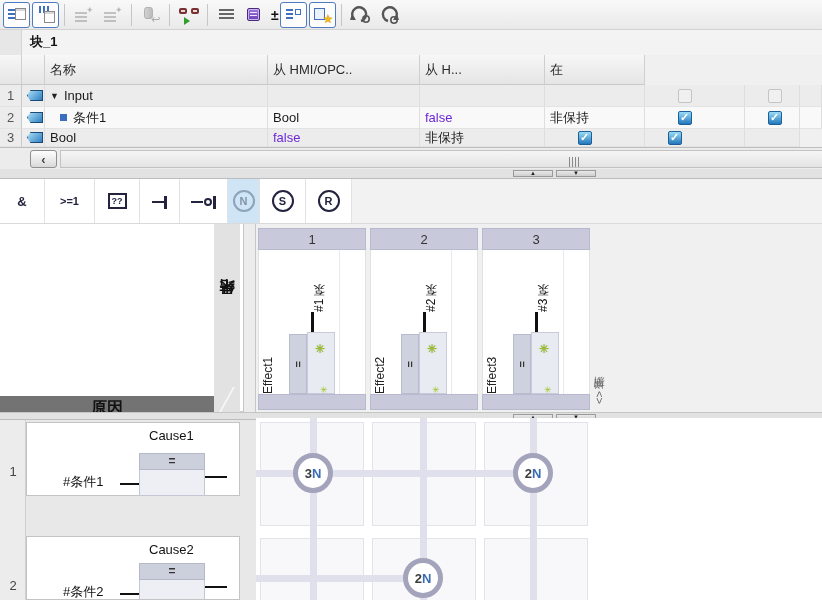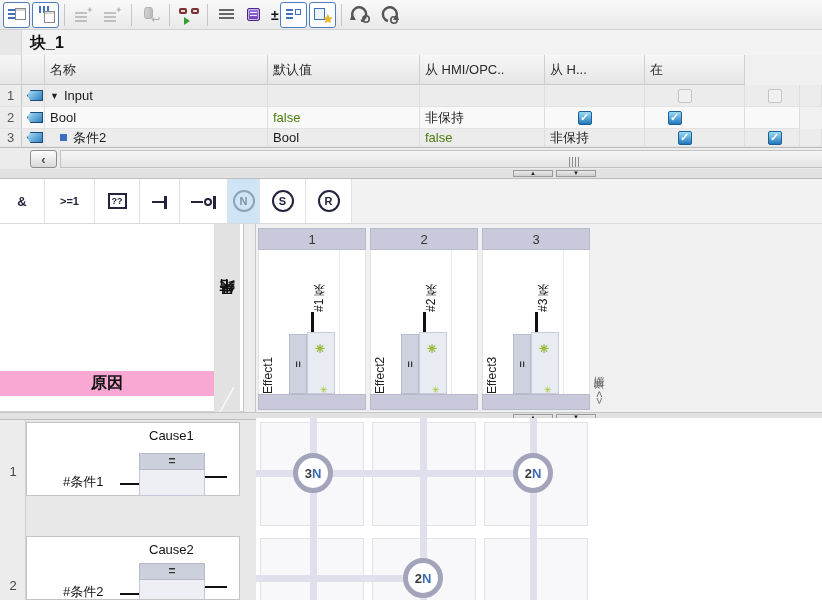--- a/index.html
+++ b/index.html
@@ -45,41 +45,41 @@
   .ico .listlines { position:absolute; left:2px; top:3px; width:7px; height:12px;
     background:repeating-linear-gradient(#3f6fbe 0 2px, transparent 2px 4px); }
   .ico .listbox { position:absolute; right:1px; top:3px; width:6px; height:6px; border:1px solid #3f6fbe; }
   .ico .star { position:absolute; right:-2px; bottom:-1px; color:#f0b81e; font-size:12px; line-height:12px; text-shadow:0 0 1px #a07800; }
   .ico .bluebox { position:absolute; left:1px; top:2px; width:11px; height:12px; border:1px solid #3f6fbe; background:#eaf2fc; }
   .arrsvg { display:block; }
 
   
   .titlebar { position:absolute; left:0; top:30px; width:822px; height:25px; background:#f3f3f3; }
   .titlebar .gut { position:absolute; left:0; top:0; width:22px; height:25px; background:#e7e7e7; border-right:1px solid #d5d5d5; }
-  .titlebar .t { position:absolute; left:30px; top:3px; font-weight:bold; font-size:16px; color:#111; }
+  .titlebar .t { position:absolute; left:30px; top:3px; font-weight:bold; font-size:13px; color:#111; }
 
   
   .vtable { position:absolute; left:0; top:55px; width:822px; }
   .trow { display:grid; grid-template-columns:22px 23px 223px 152px 125px 100px 100px 55px 22px; }
   .thead { height:30px; }
   .thead > div { background:linear-gradient(#f7f7f7,#e5e5e5); border-right:1px solid #cfcfcf; border-bottom:1px solid #c9c9c9;
     display:flex; align-items:center; padding-left:5px; font-size:13px; color:#2a2a2a; overflow:hidden; white-space:nowrap; }
   .tbody-row { height:22px; }
   .tbody-row > div { border-right:1px solid #dedede; border-bottom:1px solid #e3e3e3; display:flex; align-items:center;
     padding-left:5px; overflow:hidden; white-space:nowrap; }
   .tbody-row .numc { background:#ececec !important; justify-content:center; padding-left:0; color:#555; border-right:1px solid #c9c9c9; }
   .row-a > div { background:#ececec; }
   .row-b > div { background:#f9f9f9; }
   .row-cut { height:18px; overflow:hidden; }
   .tagico { width:16px; height:11px; background:linear-gradient(135deg,#a8dcf4,#2f7fc1); border:1px solid #1a4a75;
     clip-path:polygon(0 50%, 22% 0, 100% 0, 100% 100%, 22% 100%); }
   .exp { font-size:9px; color:#222; margin-right:5px; }
   .bullet { width:7px; height:7px; background:#3a6cc0; margin:0 6px 0 1px; }
   .ind1 { padding-left:14px !important; }
-  .dimtext { color:#4d7c0f; }
+  .dimtext { color:#6d28d9; }
   .cb { width:14px; height:14px; border-radius:2px; margin-left:28px; position:relative; }
   .cb { background:#f0f0f0; border:1px solid #c4c4c4; }
   .cb.on { background:linear-gradient(#9adcf6,#2277bb); border:1px solid #1c5f98; }
   .cb.on::after { content:"✓"; position:absolute; left:1px; top:-1px; color:#fff; font-size:11px; font-weight:bold; }
 
   
   .hscroll { position:absolute; left:0; top:147px; width:822px; height:22px; background:#ececec; border-top:1px solid #bdbdbd; }
   .hs-btn { position:absolute; left:30px; top:2px; width:27px; height:18px; background:linear-gradient(#fefefe,#d9d9d9);
     border:1px solid #8f8f8f; border-radius:3px; display:flex; align-items:center; justify-content:center;
     font-weight:bold; color:#444; font-size:13px; }
@@ -114,21 +114,21 @@
     font-size:11px; font-weight:bold; }
   .coil-n { border:2px solid #8ba4ba; color:#7f94a8; }
   .coil-sr { border:2px solid #23233f; color:#23233f; }
   .g-s,.g-r { width:46px; }
 
   
   .mx-upper { position:absolute; left:0; top:224px; width:822px; height:188px; background:#f0f0f0; }
   .quad { position:absolute; left:0; top:0; width:243px; height:188px; background:#fff; border-bottom:1px solid #cfcfcf; }
   .band-r { position:absolute; left:214px; top:0; width:26px; height:163px; background:#e2e2e2;
     display:flex; align-items:center; justify-content:center; }
-  .band-b { position:absolute; left:0; top:147px; width:214px; height:25px; background:#f9a8d4;
+  .band-b { position:absolute; left:0; top:172px; width:214px; height:25px; background:#737373;
     display:flex; align-items:center; justify-content:center; font-weight:bold; font-size:16px; color:#111; }
   .band-corner { position:absolute; left:214px; top:163px; width:26px; height:25px;
     background:linear-gradient(119deg,#e2e2e2 46%,#fbfbfb 50%,#e2e2e2 54%); }
   .vtext { writing-mode:vertical-rl; transform:rotate(180deg); display:inline-block; white-space:nowrap; }
   .band-r .vtext { font-weight:bold; font-size:15px; color:#111; }
 
   .vstrip { position:absolute; left:243px; top:224px; width:13px; height:376px; background:#ececec;
     border-left:1px solid #c6c6c6; border-right:1px solid #c6c6c6; }
   .vstrip .aL { position:absolute; left:2px; top:268px; font-size:8px; color:#222; line-height:8px; }
   .vstrip .aR { position:absolute; left:3px; top:312px; font-size:8px; color:#999; line-height:8px; }
@@ -270,21 +270,20 @@
   <div class="titlebar">
     <div class="gut"></div>
     <div class="t">块_1</div>
   </div>
 
   <div class="vtable">
     <div class="trow thead">
       <div></div>
       <div></div>
       <div>名称</div>
-      <div>默认值</div>
       <div>从 HMI/OPC..</div>
       <div>从 H...</div>
       <div>在</div>
     </div>
 
     <div class="trow tbody-row row-a">
       <div class="numc">1</div>
       <div>
           <span class="tagico"></span>
         </div>
@@ -302,40 +301,40 @@
           <span class="cb" style="margin-left:18px"></span>
         </div>
       <div></div>
     </div>
 
     <div class="trow tbody-row row-b">
       <div class="numc">2</div>
       <div>
           <span class="tagico"></span>
         </div>
+      <div class="ind1">
+          <span class="bullet"></span>
+           <span>条件1</span>
+        </div>
       <div>Bool</div>
       <div class="dimtext">false</div>
       <div>非保持</div>
       <div>
           <span class="cb on"></span>
         </div>
       <div>
           <span class="cb on" style="margin-left:18px"></span>
         </div>
       <div></div>
     </div>
 
     <div class="trow tbody-row row-a row-cut">
       <div class="numc">3</div>
       <div>
           <span class="tagico"></span>
-        </div>
-      <div class="ind1">
-          <span class="bullet"></span>
-           <span>条件2</span>
         </div>
       <div>Bool</div>
       <div class="dimtext">false</div>
       <div>非保持</div>
       <div>
           <span class="cb on"></span>
         </div>
       <div>
           <span class="cb on" style="margin-left:18px"></span>
         </div>

